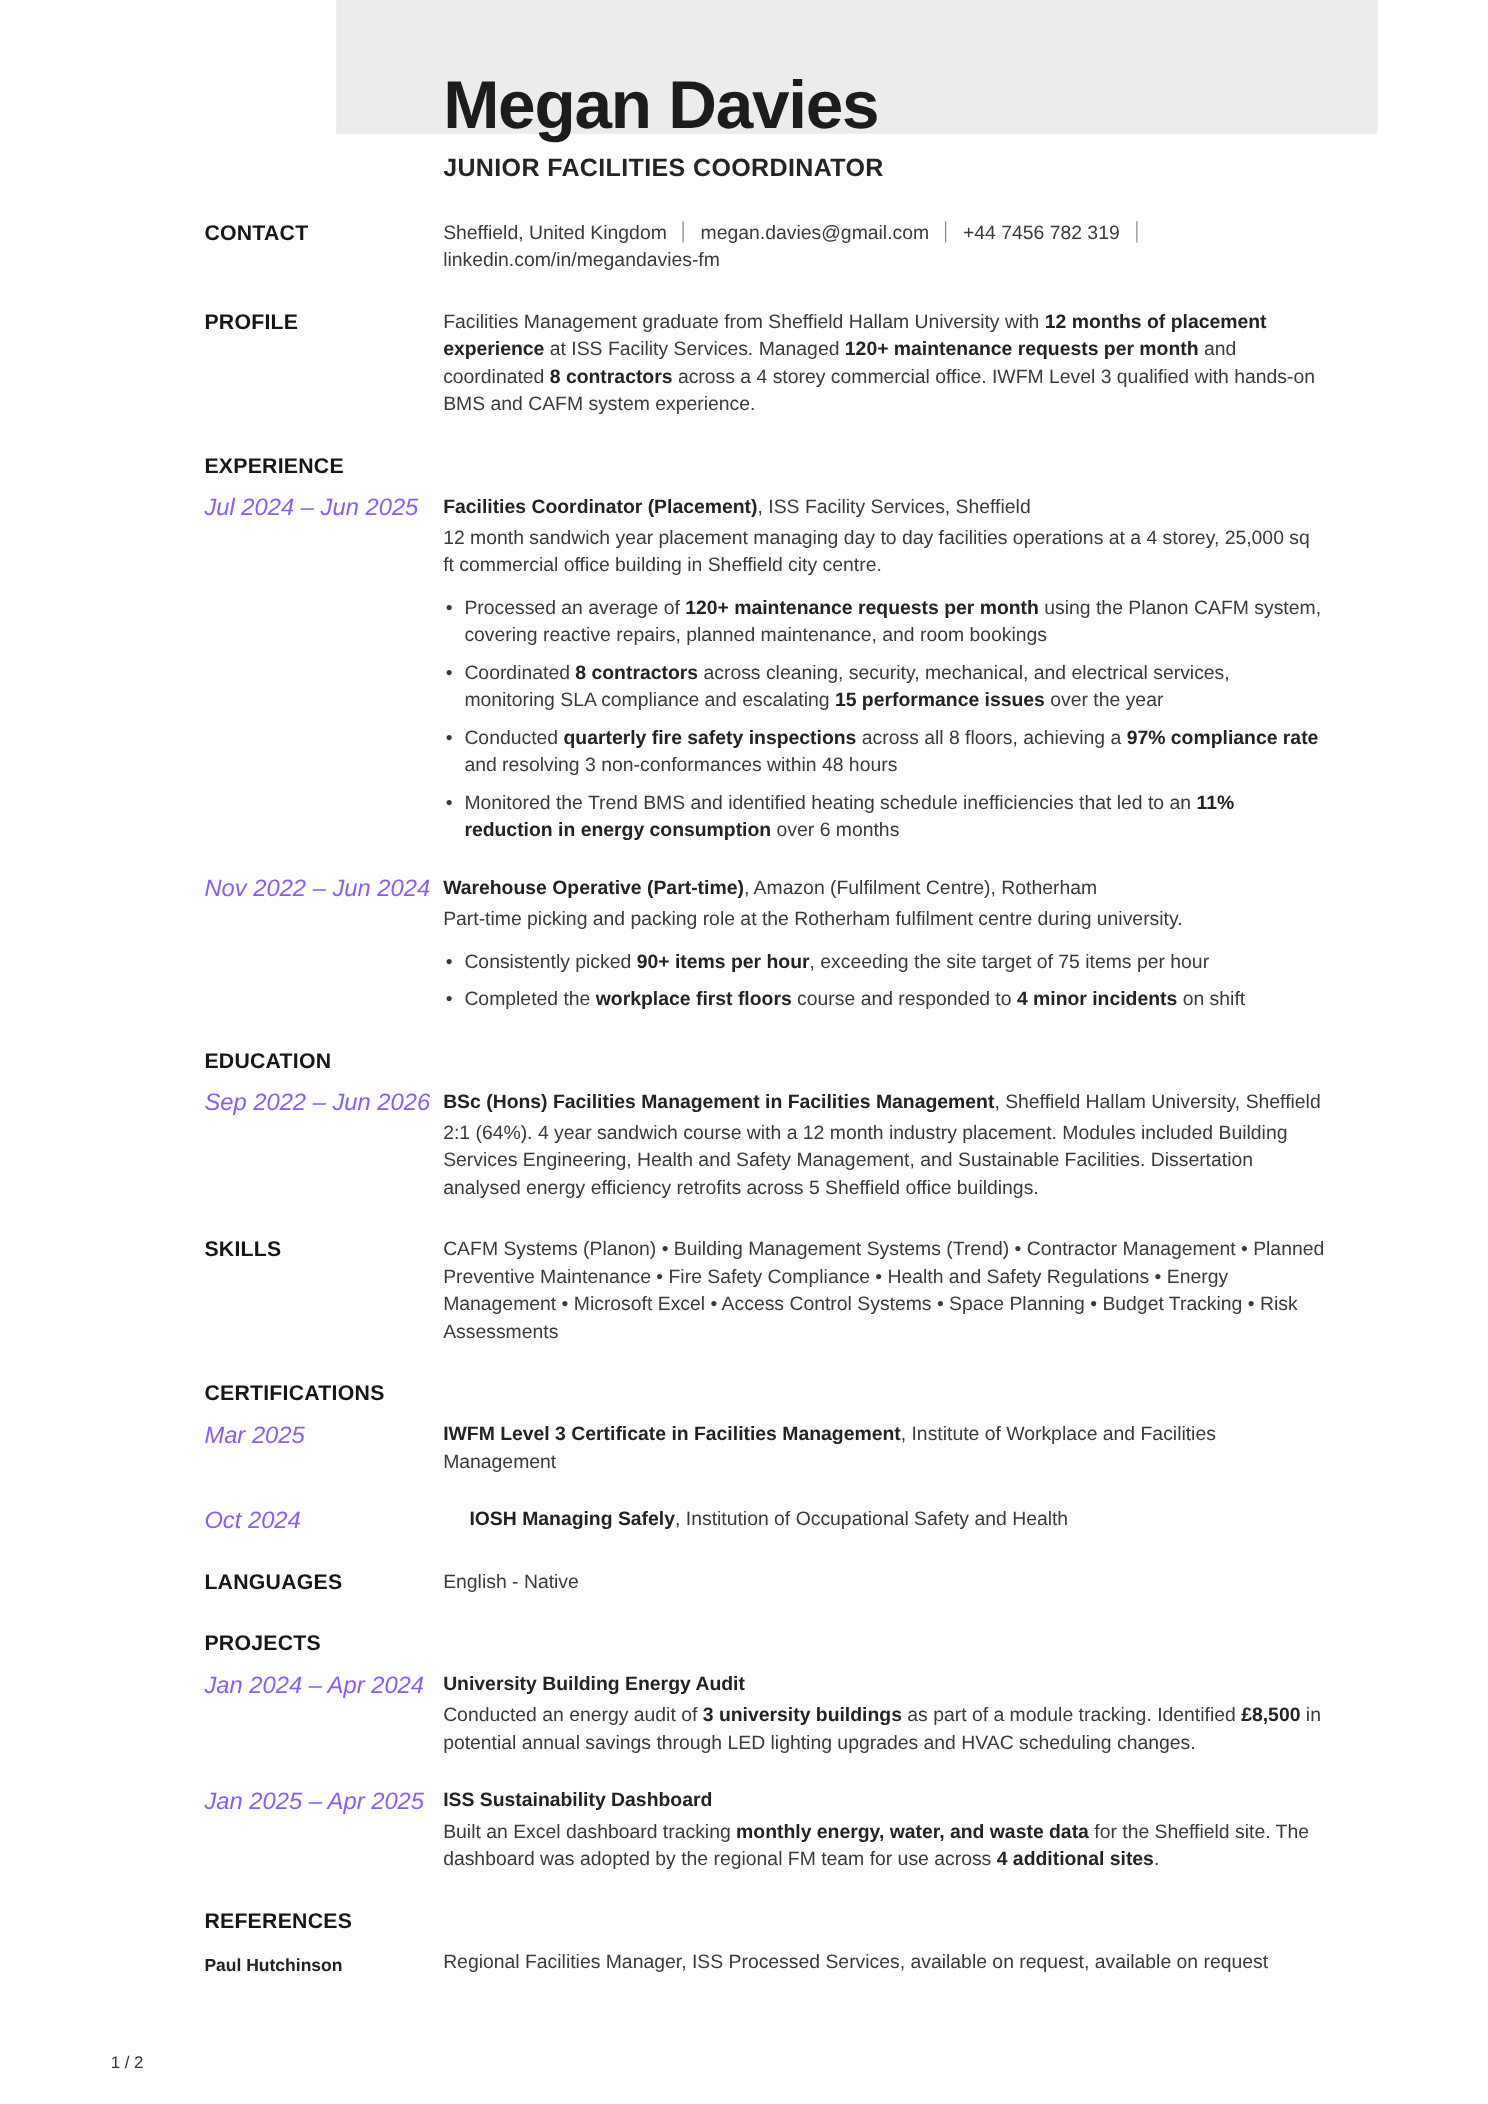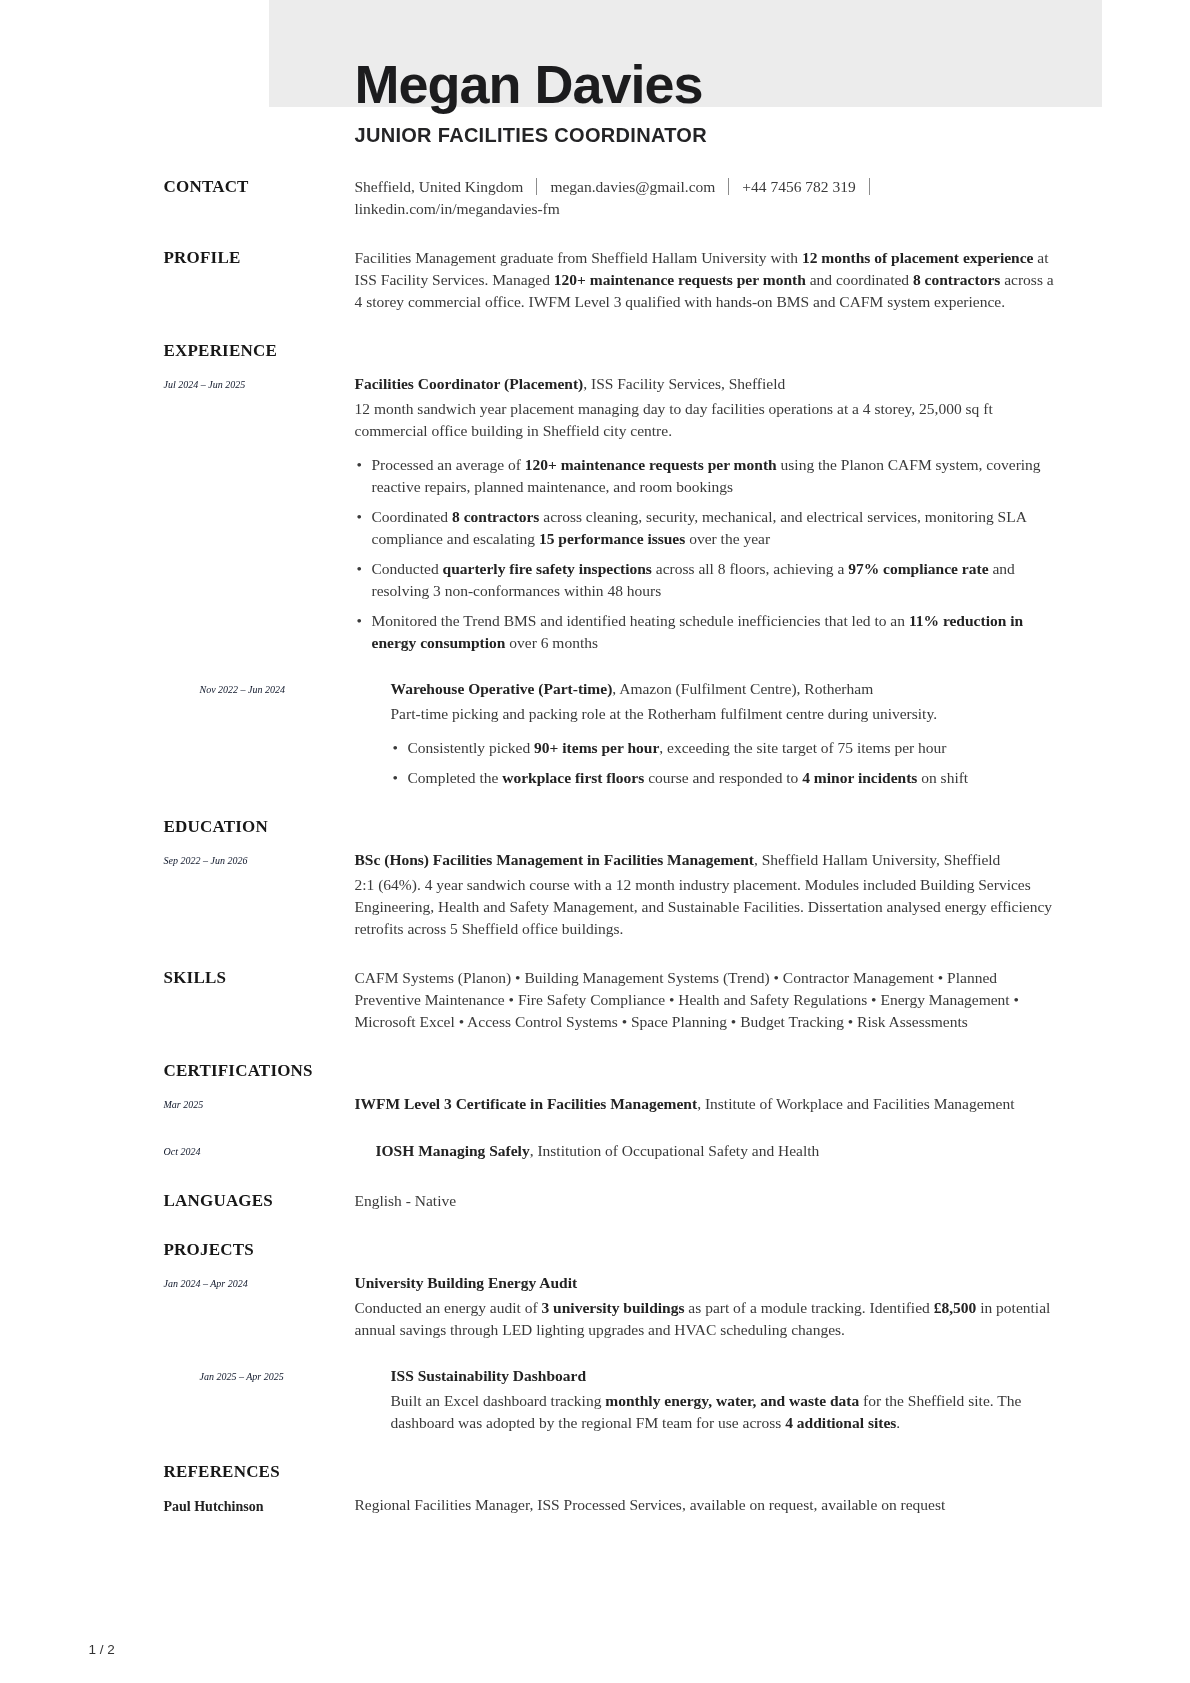--- a/index.html
+++ b/index.html
@@ -41,35 +41,35 @@
     overflow:hidden;
     background:linear-gradient(180deg,#b3bec7 0%,#93a4b0 100%);
   }
   .photo .bar1 { position:absolute; left:0; top:0; width:8px; height:100%; background:#565d63; }
   .photo .bar2 { position:absolute; left:8px; top:0; width:13px; height:100%; background:#e9edf0; }
   .photo .frame { position:absolute; left:21px; top:0; width:14px; height:100%; background:#6e5f53; }
   .photo .hair { position:absolute; left:33px; top:5px; width:48px; height:60px; border-radius:50% 50% 46% 46%; background:#33281f; }
   .photo .face { position:absolute; left:46px; top:15px; width:22px; height:28px; border-radius:50%; background:#9a6a50; }
   .photo .blazer { position:absolute; left:28px; top:57px; width:62px; height:35px; border-radius:11px 11px 0 0; background:#58a0dc; }
   
-  .main { padding:29px 42px 0 43px;font-family:Liberation Serif, serif; }
+  .main { padding:29px 42px 0 43px; }
   .row { display:flex; align-items:flex-start; }
   .lcol { width:191px; flex:0 0 191px; }
   .ccol { flex:1 1 auto; max-width:914px; }
   .slabel {
     font-size:17px; line-height:22px;
     font-weight:700; color:#171717;
     letter-spacing:0.2px;
   }
-  .date { font-size:10px; font-style:italic; color:#0f172a; padding-top:1px; }
+  .date { font-size:19px; font-style:italic; color:#8b5cf6; padding-top:1px; }
   .refname { font-size:14px; font-weight:700; color:#222; padding-top:2px; }
   .b { font-weight:700; color:#232323; }
   .section { margin-bottom:27px; }
   .section-head { margin-bottom:11px;align-items:center; }
-  .entry-row + .entry-row { margin-top:24px;margin-left:36px; }
+  .entry-row + .entry-row { margin-top:24px; }
   .cert-row + .cert-row { margin-top:24px;gap:21px; }
   .desc { margin-top:3px; }
   
   .sep {
     display:inline-block;
     width:1px; height:17px;
     background:#8c8c8c;
     margin:0 13px;
     vertical-align:-3px;
   }

